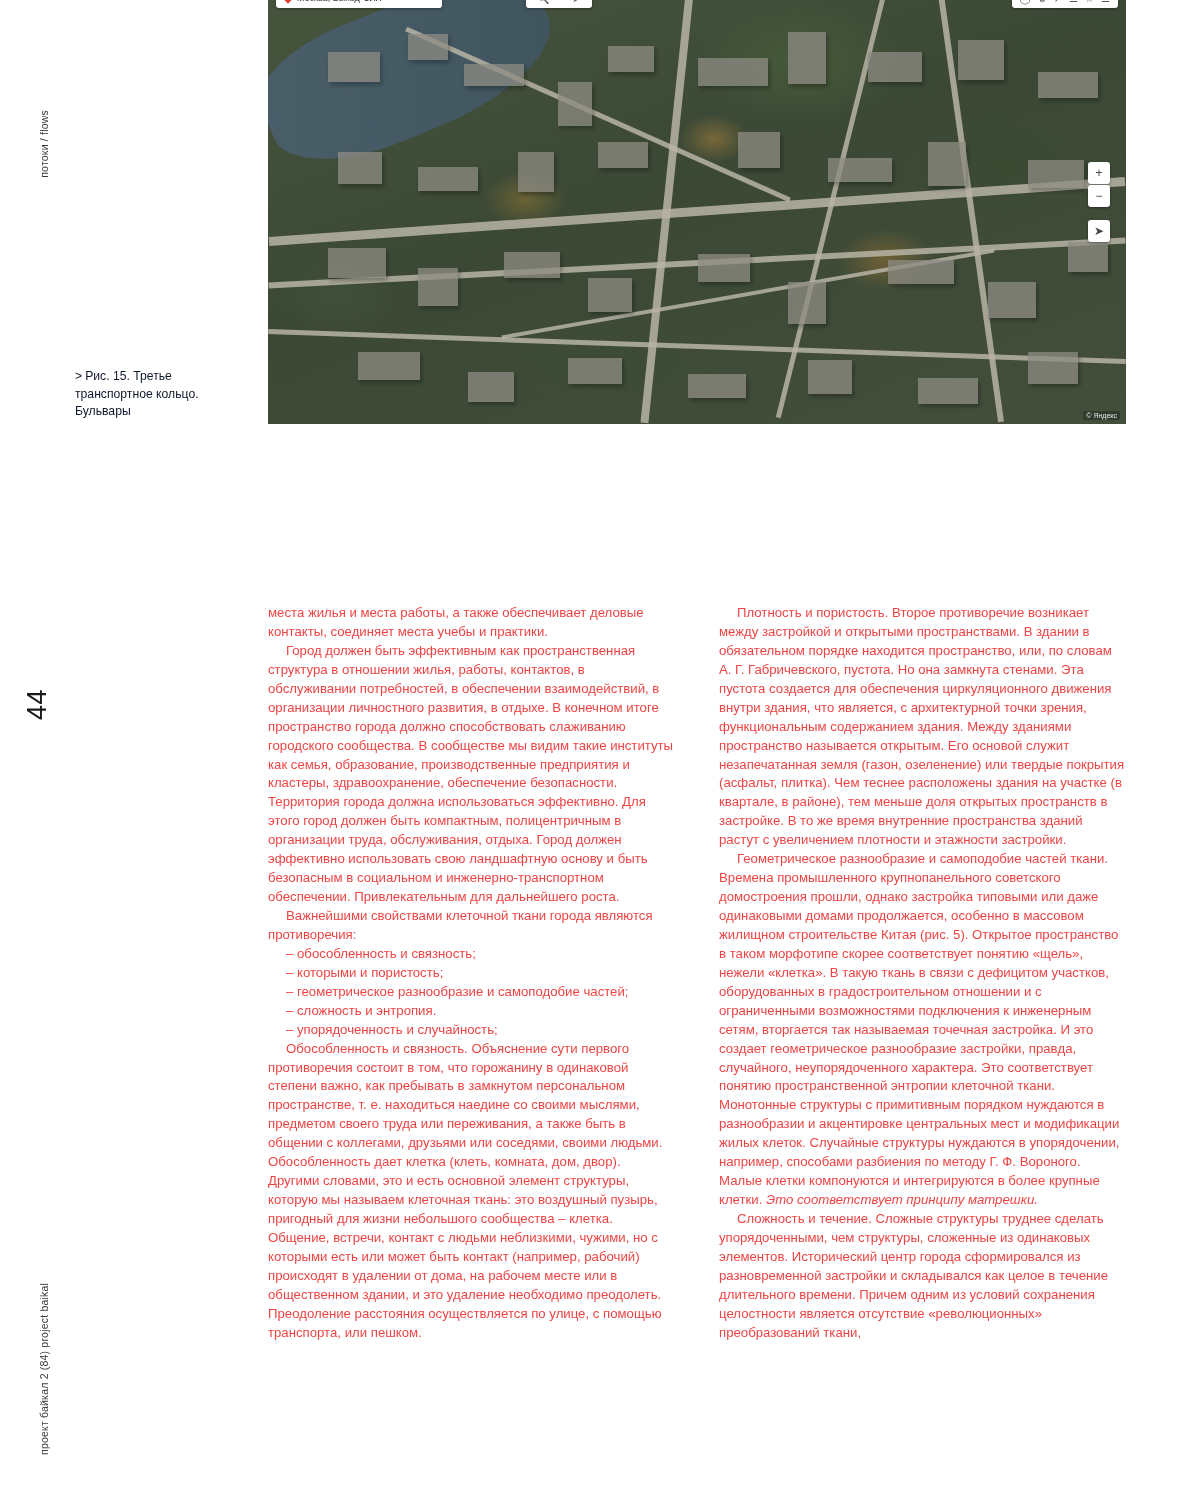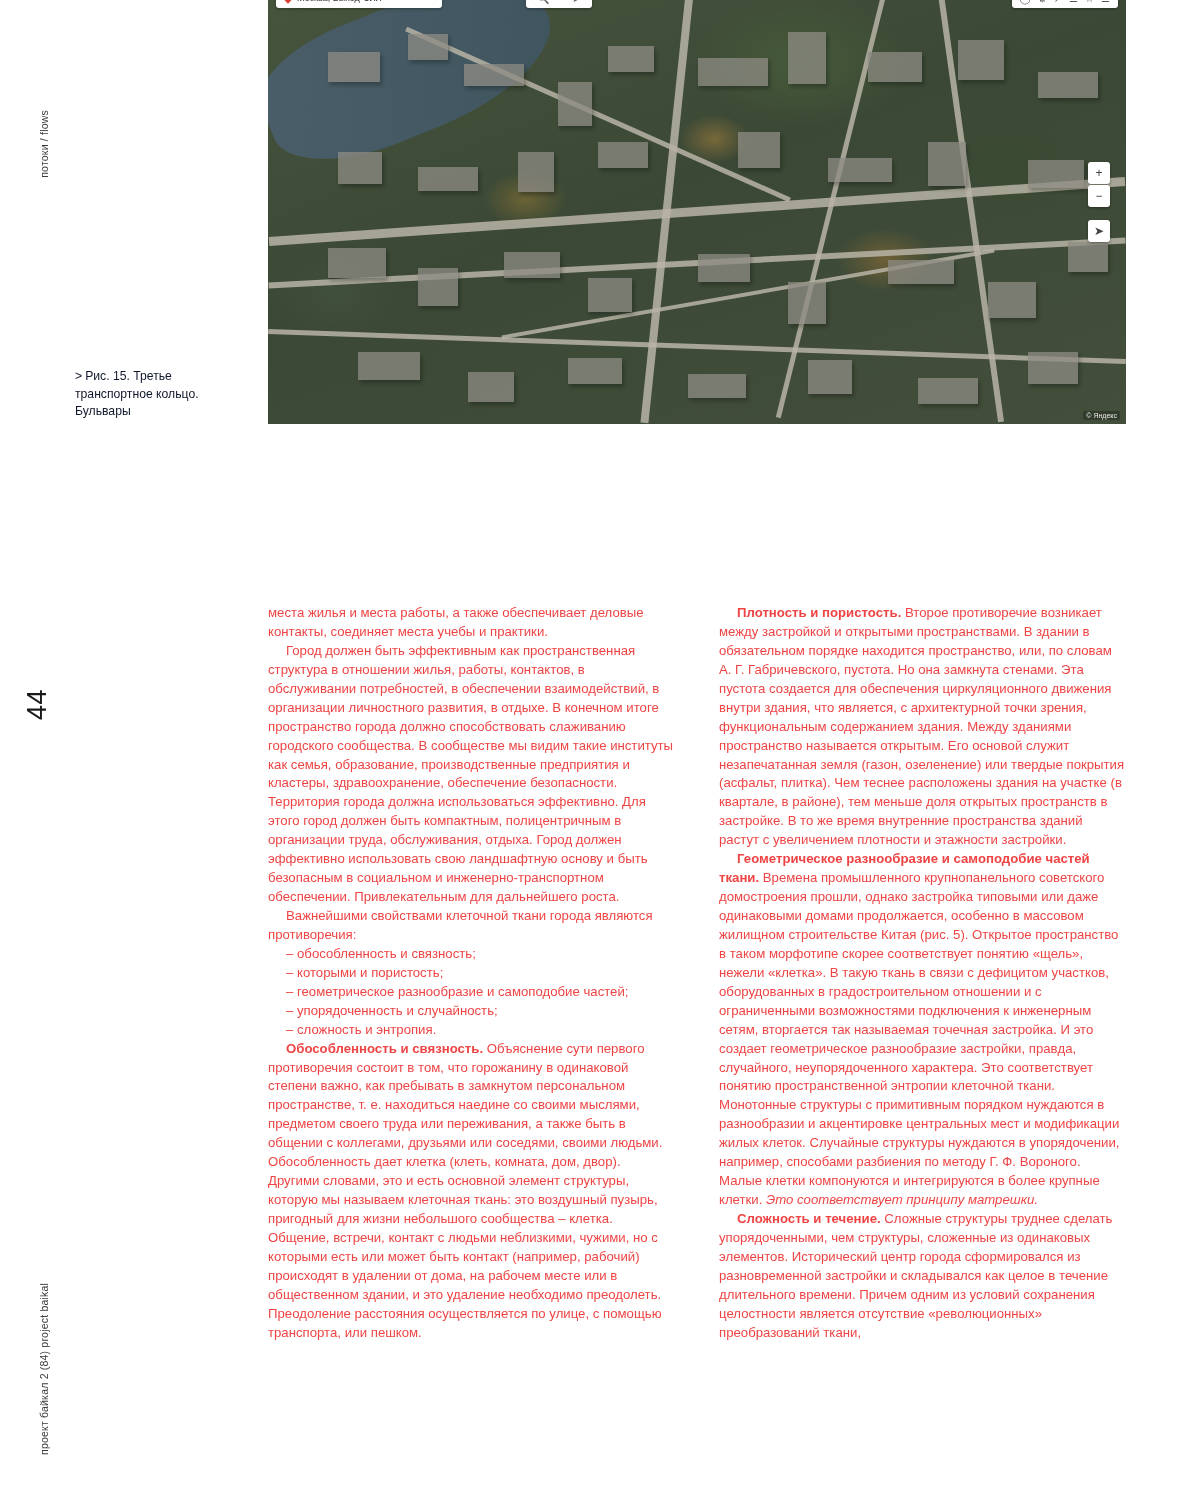--- a/index.html
+++ b/index.html
@@ -216,21 +216,21 @@
     line-height: 1.435;
     color: #ef4444;
     text-align: left;
   }
   .column p {
     margin: 0;
     text-indent: 18px;
   }
   .column p.noindent { text-indent: 0; }
   .column p.dash { text-indent: 18px; }
-  .column .lead { font-weight: bold; }
+  .column .lead { font-weight: normal; }
   .column .ital { font-style: italic; }
 </style>
 </head>
 <body>
 
 <div class="side-label" id="flows-label">потоки / flows</div>
 
 <div class="side-label" id="journal-label">проект байкал 2 (84) project baikal</div>
 
 <div id="page-number">44</div>
@@ -315,22 +315,22 @@
 
 <div id="text-body">
 
   <div class="column" id="col-left">
     <p class="noindent">места жилья и места работы, а также обеспечивает деловые контакты, соединяет места учебы и практики.</p>
     <p>Город должен быть эффективным как пространственная структура в отношении жилья, работы, контактов, в обслуживании потребностей, в обеспечении взаимодействий, в организации личностного развития, в отдыхе. В конечном итоге пространство города должно способствовать слаживанию городского сообщества. В сообществе мы видим такие институты как семья, образование, производственные предприятия и кластеры, здравоохранение, обеспечение безопасности. Территория города должна использоваться эффективно. Для этого город должен быть компактным, полицентричным в организации труда, обслуживания, отдыха. Город должен эффективно использовать свою ландшафтную основу и быть безопасным в социальном и инженерно-транспортном обеспечении. Привлекательным для дальнейшего роста.</p>
     <p>Важнейшими свойствами клеточной ткани города являются противоречия:</p>
     <p class="dash">– обособленность и связность;</p>
     <p class="dash">– которыми и пористость;</p>
     <p class="dash">– геометрическое разнообразие и самоподобие частей;</p>
+    <p class="dash">– сложность и энтропия.</p>
     <p class="dash">– упорядоченность и случайность;</p>
-    <p class="dash">– сложность и энтропия.</p>
     <p><span class="lead">Обособленность и связность.</span><span> Объяснение сути первого противоречия состоит в том, что горожанину в одинаковой степени важно, как пребывать в замкнутом персональном пространстве, т. е. находиться наедине со своими мыслями, предметом своего труда или переживания, а также быть в общении с коллегами, друзьями или соседями, своими людьми. Обособленность дает клетка (клеть, комната, дом, двор). Другими словами, это и есть основной элемент структуры, которую мы называем клеточная ткань: это воздушный пузырь, пригодный для жизни небольшого сообщества – клетка. Общение, встречи, контакт с людьми неблизкими, чужими, но с которыми есть или может быть контакт (например, рабочий) происходят в удалении от дома, на рабочем месте или в общественном здании, и это удаление необходимо преодолеть. Преодоление расстояния осуществляется по улице, с помощью транспорта, или пешком.</span></p>
   </div>
 
   <div class="column" id="col-right">
     <p><span class="lead">Плотность и пористость.</span><span> Второе противоречие возникает между застройкой и открытыми пространствами. В здании в обязательном порядке находится пространство, или, по словам А. Г. Габричевского, пустота. Но она замкнута стенами. Эта пустота создается для обеспечения циркуляционного движения внутри здания, что является, с архитектурной точки зрения, функциональным содержанием здания. Между зданиями пространство называется открытым. Его основой служит незапечатанная земля (газон, озеленение) или твердые покрытия (асфальт, плитка). Чем теснее расположены здания на участке (в квартале, в районе), тем меньше доля открытых пространств в застройке. В то же время внутренние пространства зданий растут с увеличением плотности и этажности застройки.</span></p>
     <p><span class="lead">Геометрическое разнообразие и самоподобие частей ткани.</span><span> Времена промышленного крупнопанельного советского домостроения прошли, однако застройка типовыми или даже одинаковыми домами продолжается, особенно в массовом жилищном строительстве Китая (рис. 5). Открытое пространство в таком морфотипе скорее соответствует понятию «щель», нежели «клетка». В такую ткань в связи с дефицитом участков, оборудованных в градостроительном отношении и с ограниченными возможностями подключения к инженерным сетям, вторгается так называемая точечная застройка. И это создает геометрическое разнообразие застройки, правда, случайного, неупорядоченного характера. Это соответствует понятию пространственной энтропии клеточной ткани. Монотонные структуры с примитивным порядком нуждаются в разнообразии и акцентировке центральных мест и модификации жилых клеток. Случайные структуры нуждаются в упорядочении, например, способами разбиения по методу Г. Ф. Вороного. Малые клетки компонуются и интегрируются в более крупные клетки. </span><span class="ital">Это соответствует принципу матрешки.</span></p>
     <p><span class="lead">Сложность и течение.</span><span> Сложные структуры труднее сделать упорядоченными, чем структуры, сложенные из одинаковых элементов. Исторический центр города сформировался из разновременной застройки и складывался как целое в течение длительного времени. Причем одним из условий сохранения целостности является отсутствие «революционных» преобразований ткани,</span></p>
   </div>
 
 </div>

